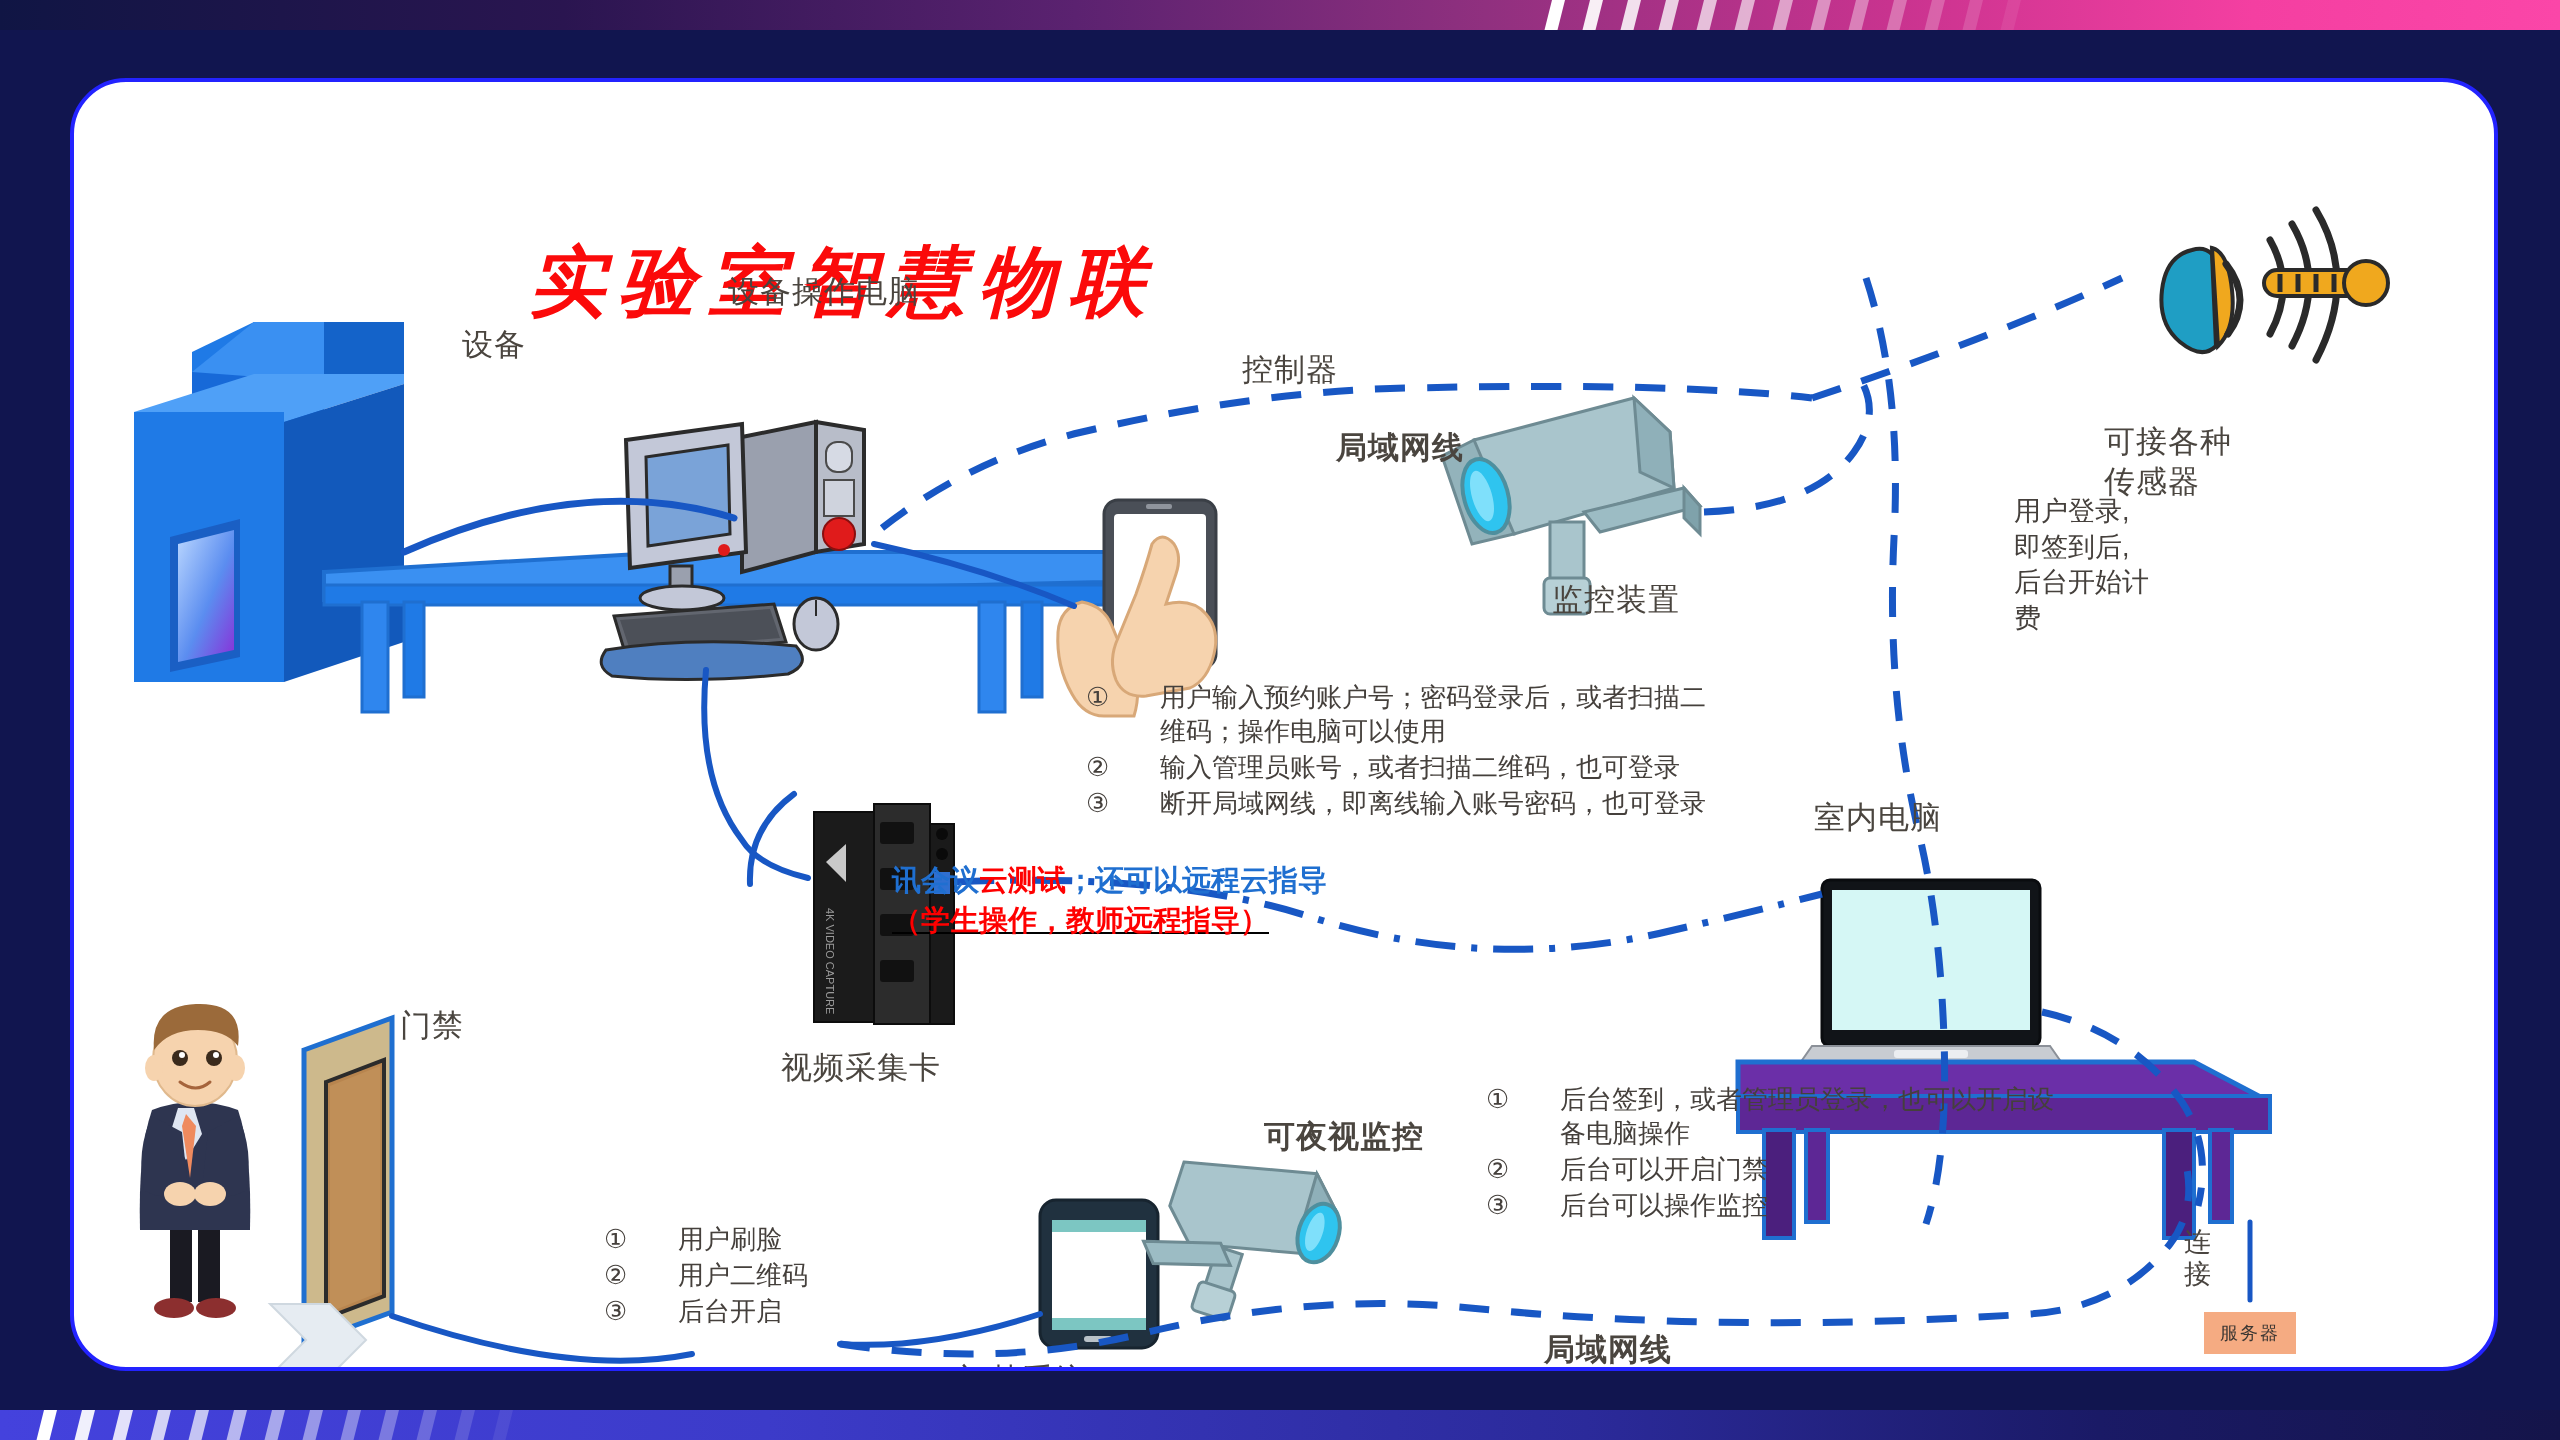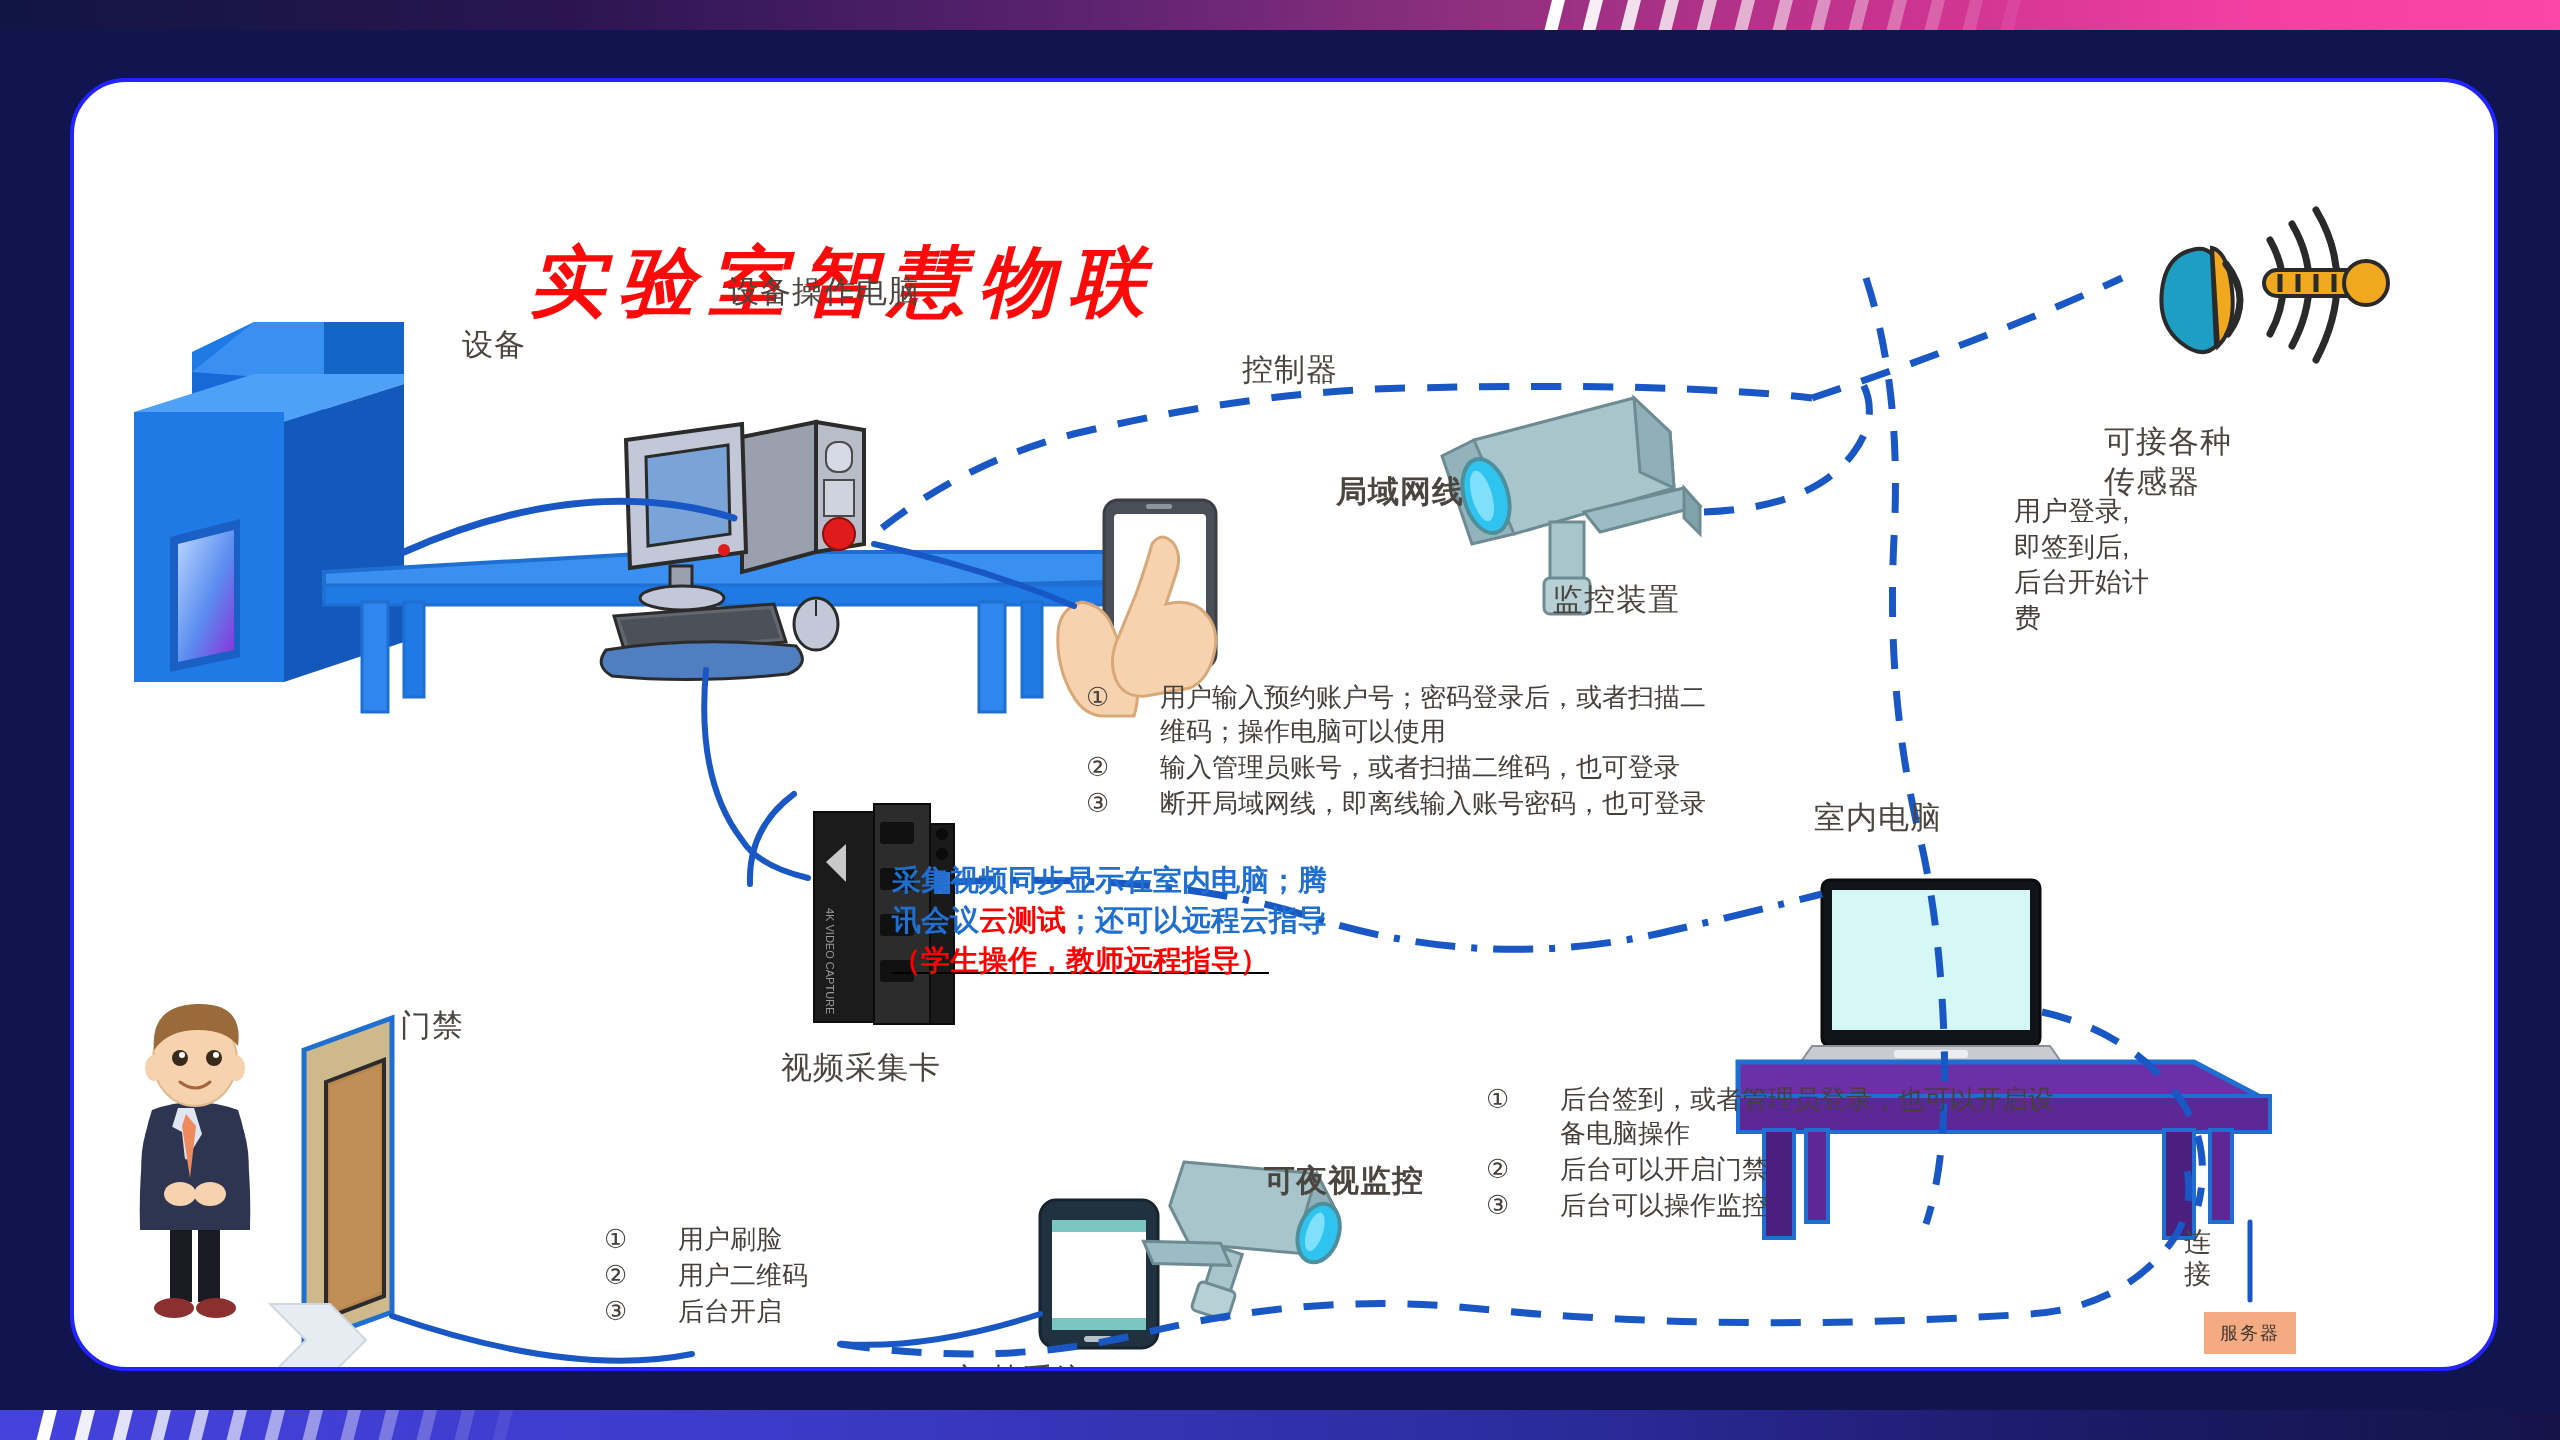--- a/index.html
+++ b/index.html
@@ -21,21 +21,21 @@
 
   
   #card{
     position:absolute;left:70px;top:78px;width:2420px;height:1285px;
     background:#ffffff;border:4px solid #2323ff;border-radius:56px;overflow:hidden;
   }
 
   
   .abs{position:absolute;}
   .lbl{position:absolute;color:#4a4540;white-space:pre;line-height:1.18;}
-  .red{color:#ff0000;margin-top:44px;}
+  .red{color:#ff0000;}
   .blue{color:#1f6fd0;}
 
   
   #title{
     position:absolute;left:0;top:150px;width:1540px;text-align:center;
     font-family:"DejaVu Serif","Liberation Serif",serif;
     font-size:76px;font-weight:700;color:#fb0a0a;letter-spacing:14px;
     font-style:italic;
   }
 
@@ -343,21 +343,20 @@
     <div class="devlbl lbl red" style="left:1262px;top:348px;font-weight:700;">局域网线</div>
     <div class="devlbl lbl red" style="left:1190px;top:1037px;font-weight:700;">可夜视监控</div>
     <div class="devlbl lbl red" style="left:1470px;top:1250px;font-weight:700;">局域网线</div>
 
     <div class="lbl" style="left:2110px;top:1145px;font-size:27px;line-height:1.18;">连
 接</div>
 
     <div id="server" style="left:2130px;top:1230px;">服务器</div>
 
     <div style="position:absolute;left:818px;top:778px;width:640px;font-size:29px;line-height:40px;font-weight:700;">
-      <div><span class="blue">采集视频同步显示在室内电脑；腾</span></div>
       <div><span class="blue">讯会议</span><span class="red">云测试</span><span class="blue">；还可以远程云指导</span></div>
       <div style="text-align:left;text-decoration:underline;"><span class="red">（学生操作，教师远程指导）</span></div>
     </div>
 
     <div class="devlbl lbl" style="left:884px;top:1280px;">门禁系统</div>
 
     <div class="numlist" style="left:1012px;top:598px;width:700px;" id="listEquipment">
         <div class="row">
           <span class="num">①</span>
           <span class="txt">用户输入预约账户号；密码登录后，或者扫描二

